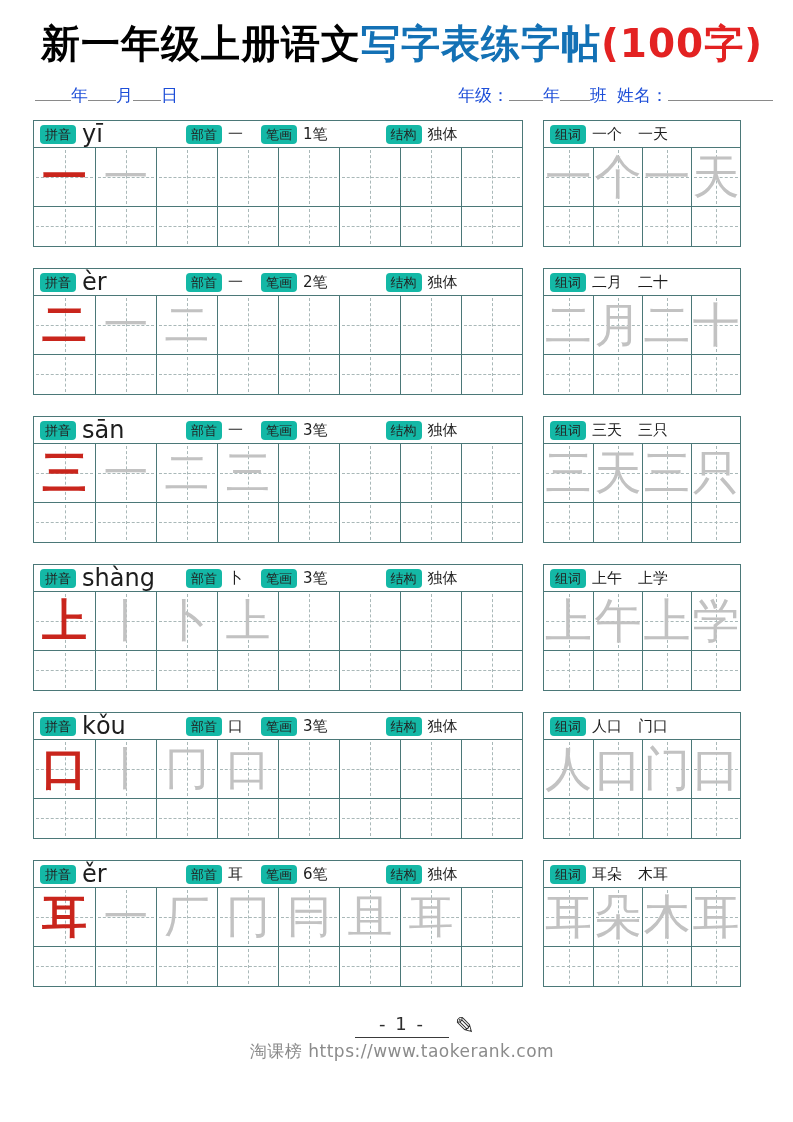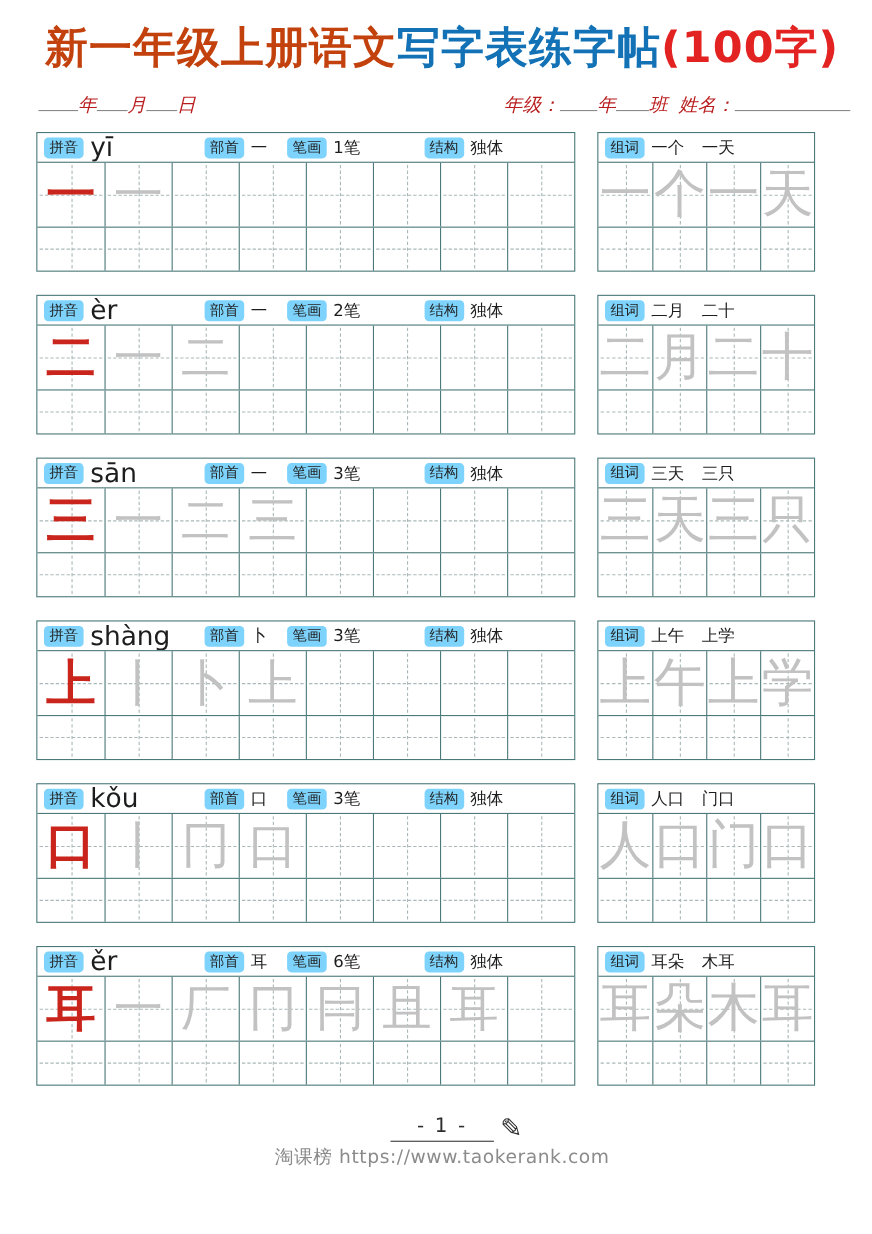--- a/index.html
+++ b/index.html
@@ -16,44 +16,43 @@
     width:793px;height:1122px;background:#ffffff;
     font-family:"DejaVu Sans",sans-serif;color:#1a1a1a;
     overflow:hidden;
   }
   .page{padding:22px 22px 0 33px;}
   
   .title{
     text-align:center;font-size:39px;font-weight:bold;
     letter-spacing:1px;line-height:1.15;white-space:nowrap;
   }
-  .title .t-black{color:#c2410c;}
+  .title .t-black{color:#000000;}
   .title .t-blue{color:var(--title-blue);}
   .title .t-red{color:var(--title-red);}
   
   .dateline{
     display:flex;align-items:flex-end;justify-content:space-between;
-    margin:16px 2px 13px 2px;font-size:17px;color:#b91c1c;
+    margin:16px 2px 13px 2px;font-size:17px;color:#1d4ed8;
     width:738px;
-    font-style:italic;
   }
   .blank{display:inline-block;border-bottom:1.5px solid #8a8a8a;height:1.05em;vertical-align:baseline;}
   .w36{width:36px;}.w28{width:28px;}.w34{width:34px;}.w30{width:30px;}.w105{width:105px;}
   .dl-right span.lbl{margin-left:10px;}
   
   .block-row{display:flex;gap:20px;margin-bottom:21px;width:738px;}
   .card{border:1.6px solid var(--teal);background:#fff;}
   .left-card{width:490px;}
   .right-card{width:198px;}
   .card-header{
     height:26px;display:flex;align-items:center;padding:1px 6px 0 6px;
     font-size:15px;color:#1d1d1d;white-space:nowrap;overflow:hidden;
   }
   .tag{
-    background:#7dd3fc;border-radius:4px;padding:0 5px;margin-right:6px;
+    background:#14b8a6;border-radius:4px;padding:0 5px;margin-right:6px;
     font-size:13px;line-height:19px;color:#222;flex:0 0 auto;
   }
   .pinyin-val{font-size:24px;width:92px;flex:0 0 auto;}
   .hval{flex:0 0 auto;margin-right:4px;}
   .m22{margin-left:12px;}
   .mstroke{margin-left:14px;}
   .mstruct{margin-left:54px;}
   .word-val{margin-right:16px;flex:0 0 auto;}
   
   .bigrow,.smallrow{display:grid;border-top:1.6px solid var(--teal);}

